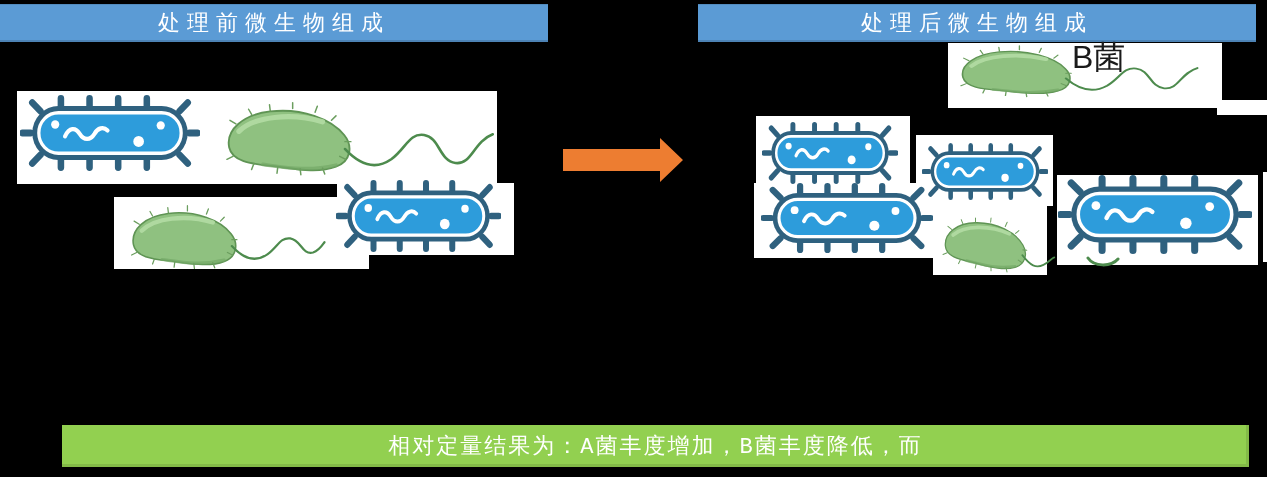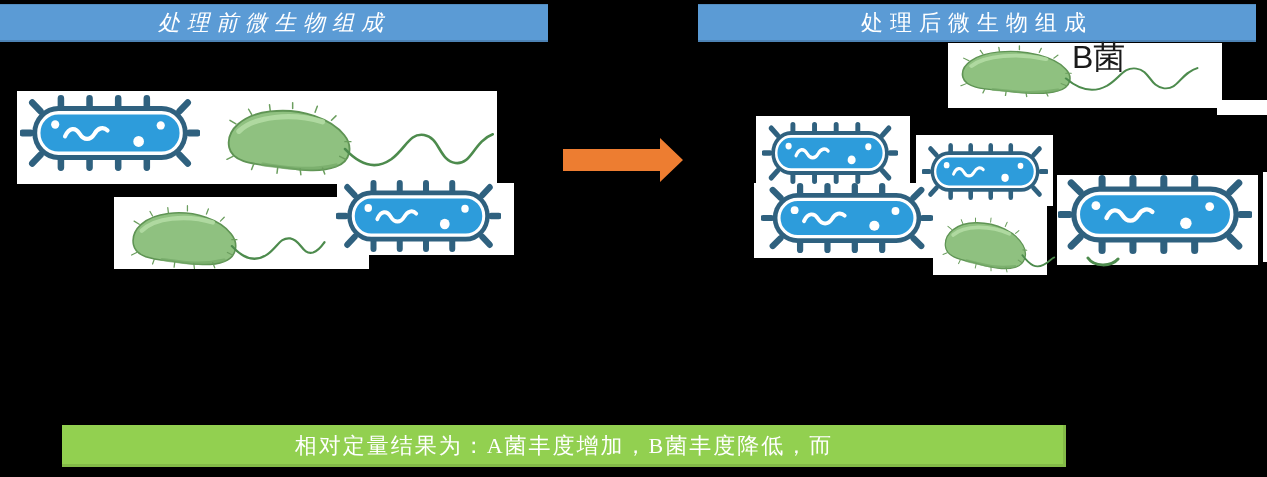--- a/index.html
+++ b/index.html
@@ -2,29 +2,29 @@
 <html style="--background: #000000; --header-blue: #5B9BD5; --arrow-orange: #ED7D31; --banner-green: #92D050; --banner-red: #FF0000; --tile-white: #FFFFFF; --label-dark: #1A1A1A; --bacteria-blue-fill: #2D9CDB; --bacteria-blue-outline: #2F617F; --bacteria-green-fill: #8FC180; --bacteria-green-outline: #5F9454; --flagellum-green: #4D8B4D;"><head>
 <meta charset="utf-8">
 <style>
   html,body{margin:0;padding:0;background:#000;}
   .stage{position:relative;width:1267px;height:477px;background:var(--background,#000);overflow:hidden;font-family:"Liberation Sans",sans-serif;}
   .abs{position:absolute;}
   .hdr{position:absolute;top:4px;height:38px;background:var(--header-blue,#5B9BD5);color:#fff;
        display:flex;align-items:center;justify-content:center;
        font-family:"DejaVu Serif","Liberation Serif",serif;font-size:22px;letter-spacing:7px;
        box-shadow:inset 0 -2px 0 rgba(0,0,0,.15), inset 0 1px 0 rgba(0,0,0,.10);}
-  .hdr-left{left:0;width:548px;font-style:italic;}
+  .hdr-left{left:0;width:548px;}
   .hdr-right{left:698px;width:558px;}
   .wbox{position:absolute;background:var(--tile-white,#fff);}
   .blabel{position:absolute;left:1072px;top:45px;color:var(--label-dark,#1a1a1a);
           font-size:32px;line-height:24px;font-family:"Liberation Sans",sans-serif;}
-  .banner{position:absolute;left:62px;top:425px;width:1004px;height:42px;
+  .banner{position:absolute;left:62px;top:425px;width:1187px;height:42px;
           background:var(--banner-green,#92D050);color:#fff;
           display:flex;align-items:center;justify-content:center;white-space:nowrap;
-          font-family:Liberation Serif, serif;font-size:22px;letter-spacing:2px;
+          font-family:Liberation Mono, monospace;font-size:22px;letter-spacing:2px;
           box-shadow:inset -3px -3px 0 rgba(0,0,0,.10);text-align:right;}
   .banner .red{color:var(--banner-red,#FF0000);font-weight:bold;}
   svg{display:block;}
 </style>
 </head>
 <body>
 
 <svg width="0" height="0" style="position:absolute" aria-hidden="true">
   <defs>
 

